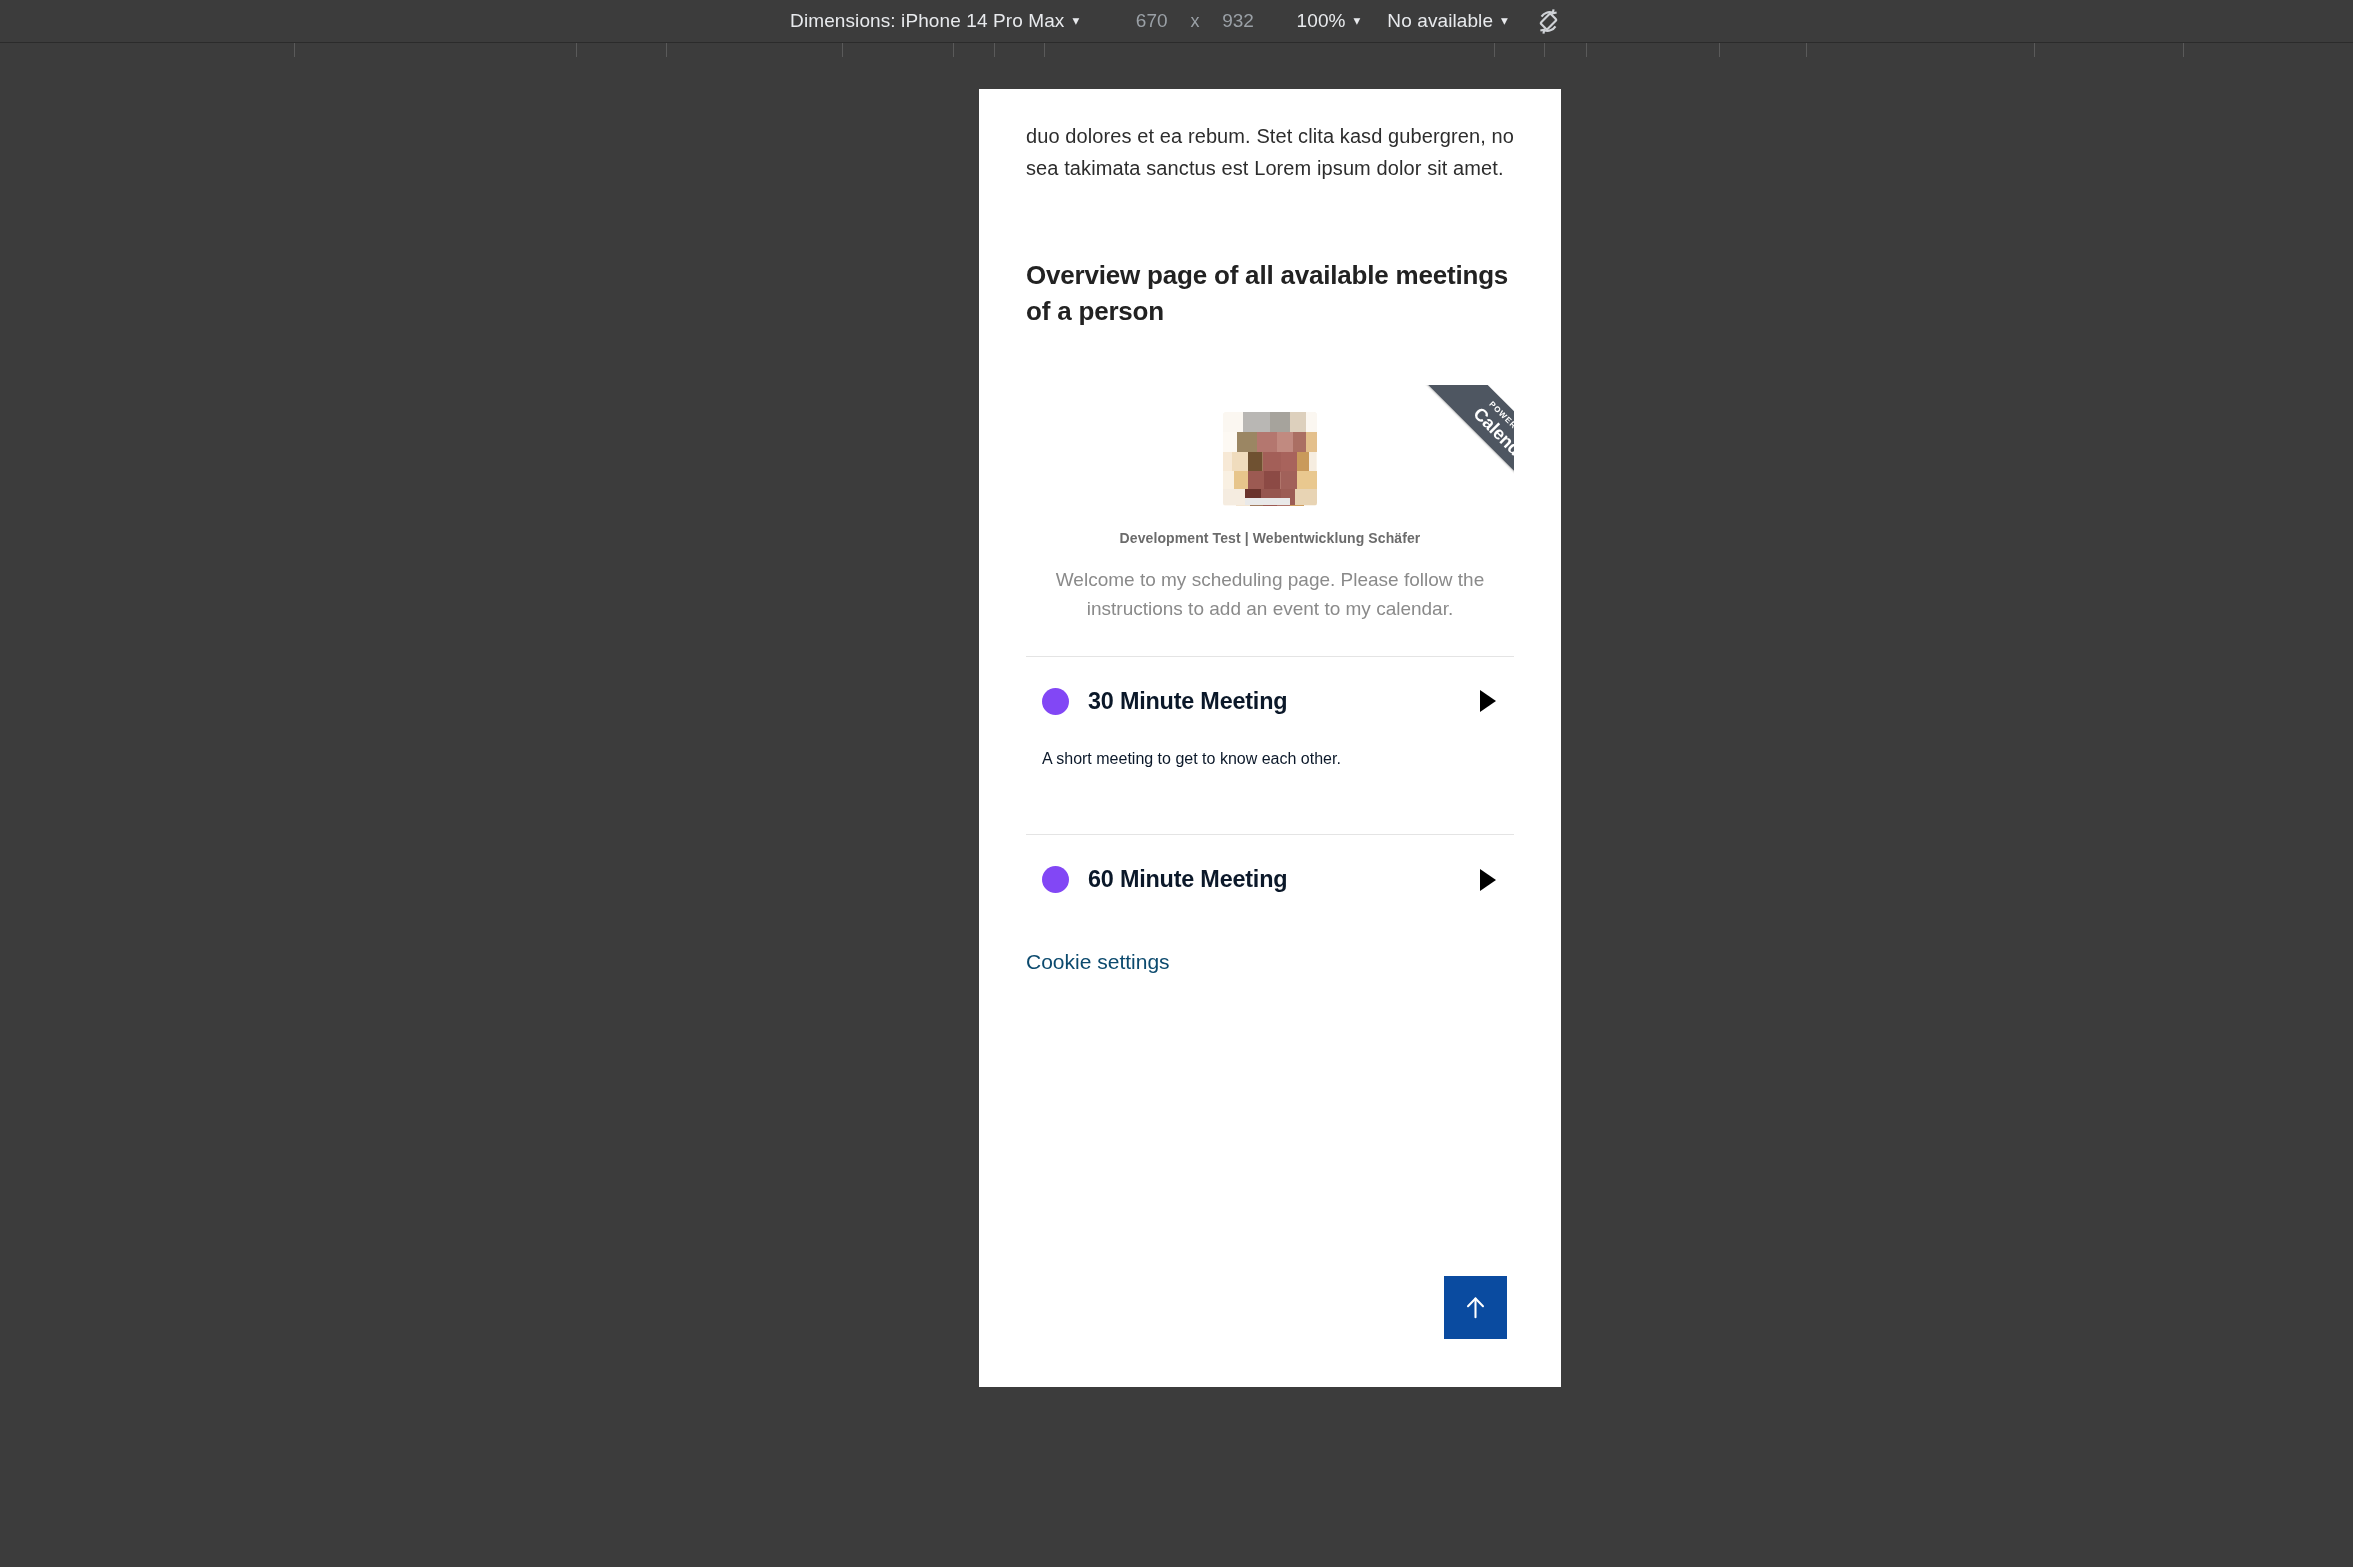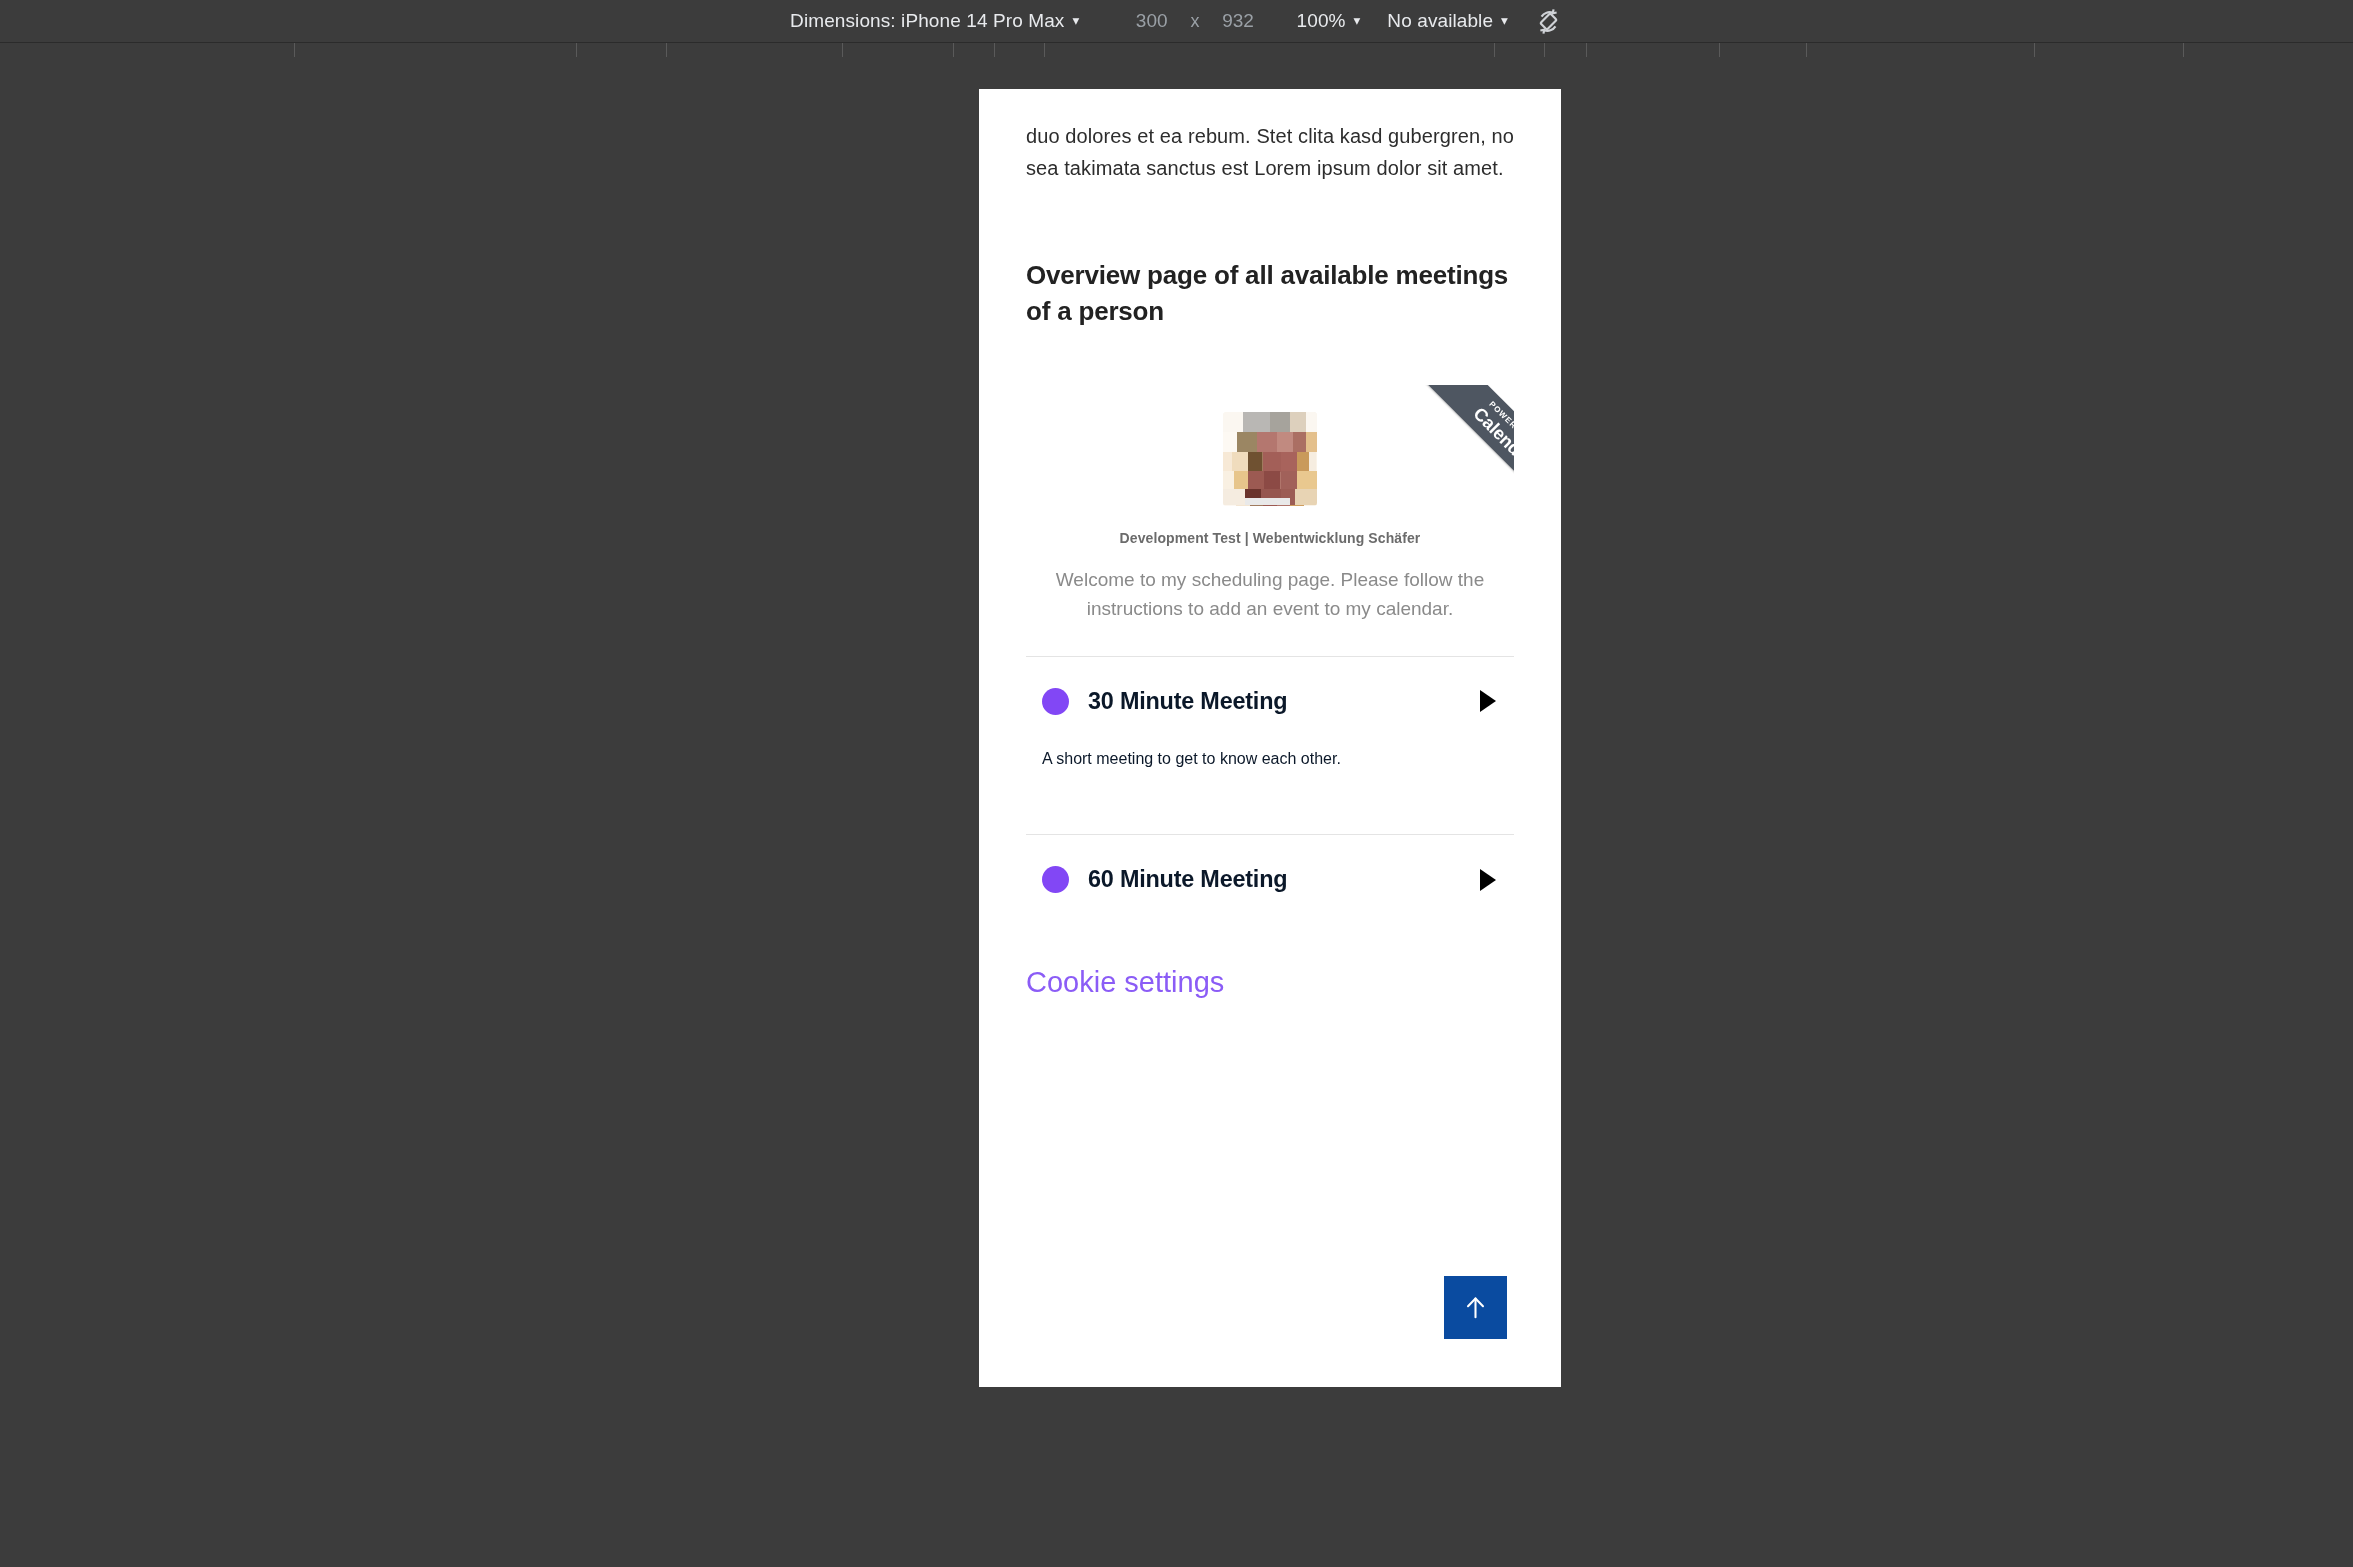--- a/index.html
+++ b/index.html
@@ -249,23 +249,23 @@
   .event-desc {
     margin: 32px 0 0 0;
     padding: 0 16px 31px 16px;
     color: #0b1829;
     font-size: 16px;
     line-height: 1.54;
   }
 
   .cookie-settings {
     display: inline-block;
-    margin-top: 65px;
-    color: #8b5cf6;
-    font-size: 29px;
+    margin-top: 49px;
+    color: #0c4a6e;
+    font-size: 21px;
     line-height: 1.3;
     text-decoration: none;
   }
 
   
   .scroll-top-btn {
     position: absolute;
     right: 54px;
     bottom: 48px;
     width: 63px;
@@ -286,21 +286,21 @@
 <div id="devtools-device-toolbar">
 
   <div class="dt-group">
     <span class="dt-label">Dimensions: iPhone 14 Pro Max</span>
     <span class="dt-caret">▾</span>
   </div>
 
   <span class="dt-sep"></span>
 
   <div class="dt-group">
-    <span class="dt-dim-value">300</span>
+    <span class="dt-dim-value">670</span>
     <span class="dt-x">x</span>
     <span class="dt-dim-value">932</span>
   </div>
 
   <span class="dt-sep-sm"></span>
 
   <div class="dt-group">
     <span class="dt-label">100%</span>
     <span class="dt-caret">▾</span>
   </div>

